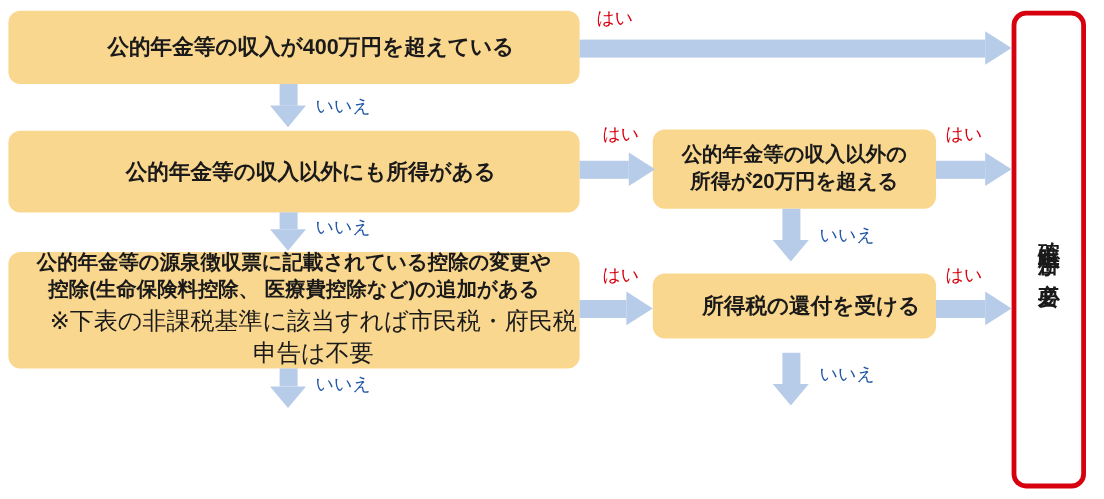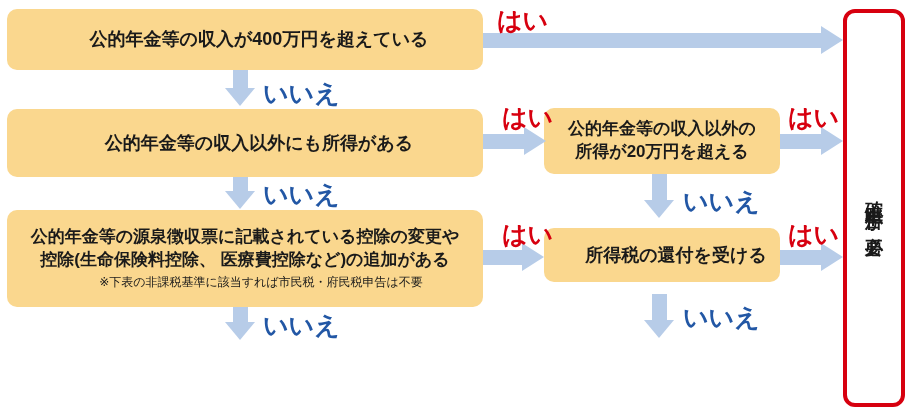--- a/index.html
+++ b/index.html
@@ -11,21 +11,21 @@
     position:absolute;
     background:var(--box_fill,#FAD78E);
     border-radius:10px;
     display:flex;flex-direction:column;align-items:center;justify-content:center;
     text-align:center;
     font-weight:bold;
     line-height:1.35;
   }
   .qbox .main{font-size:17px;}
   .qbox .big{font-size:18px;margin-left:28px;}
-  .qbox .note{font-size:12px;font-weight:normal;margin-top:2px;margin-left:32px;}
+  .qbox .note{font-size:20px;font-weight:normal;margin-top:2px;margin-left:32px;}
 
   
   .rbox{
     position:absolute;
     background:#fff;
     border:4px solid var(--result_border,#D7000F);
     border-radius:12px;
     display:flex;align-items:center;justify-content:center;
     text-align:center;
     font-weight:bold;font-size:17.5px;
@@ -39,21 +39,21 @@
 
   
   .harrow{position:absolute;display:flex;align-items:center;}
   .hbody{height:15px;background:var(--arrow,#B7CCE8);}
   .hhead{width:0;height:0;border-top:14px solid transparent;border-bottom:14px solid transparent;border-left:22px solid var(--arrow,#B7CCE8);}
   .varrow{position:absolute;display:flex;flex-direction:column;align-items:center;}
   .vbody{width:15px;background:var(--arrow,#B7CCE8);}
   .vhead{width:0;height:0;border-left:15px solid transparent;border-right:15px solid transparent;border-top:18px solid var(--arrow,#B7CCE8);}
 
   
-  .lbl{position:absolute;font-weight:bold;font-size:25px;line-height:1;}
+  .lbl{position:absolute;font-weight:normal;font-size:15px;line-height:1;}
   .yes{color:var(--yes,#D7000F);}
   .no{color:var(--no,#2257A5);}
 </style>
 </head>
 <body>
 
 <div class="stage">
 
   <div class="qbox" style="left:7px;top:9px;width:476px;height:61px">
     <span class="big">公的年金等の収入が400万円を超えている</span>

